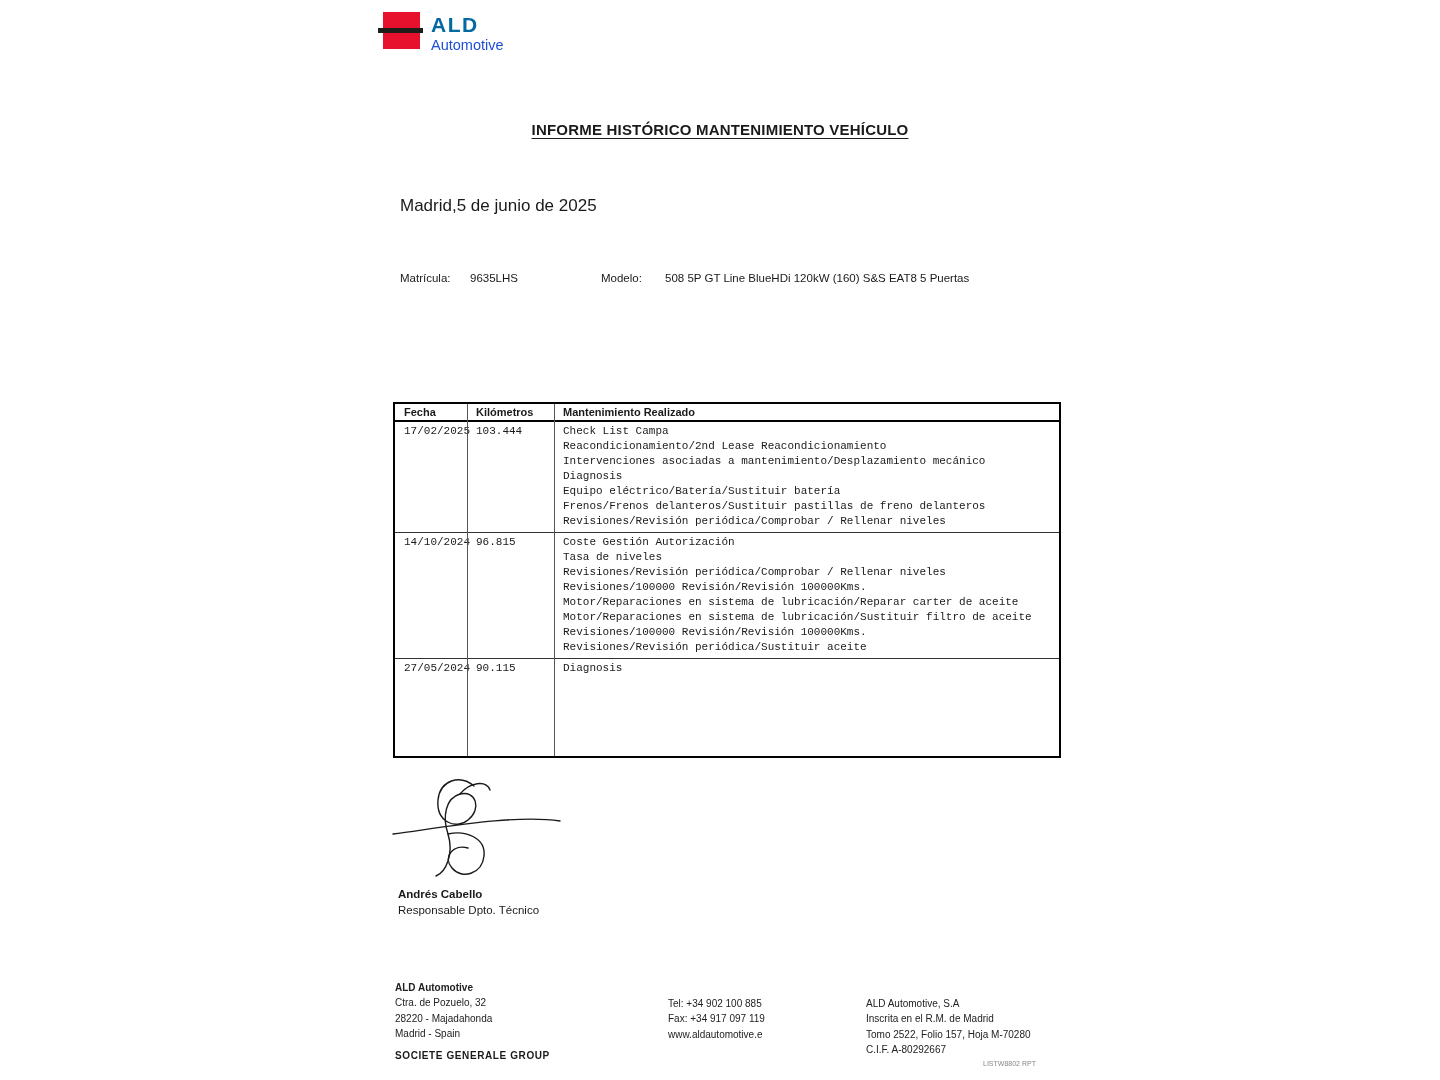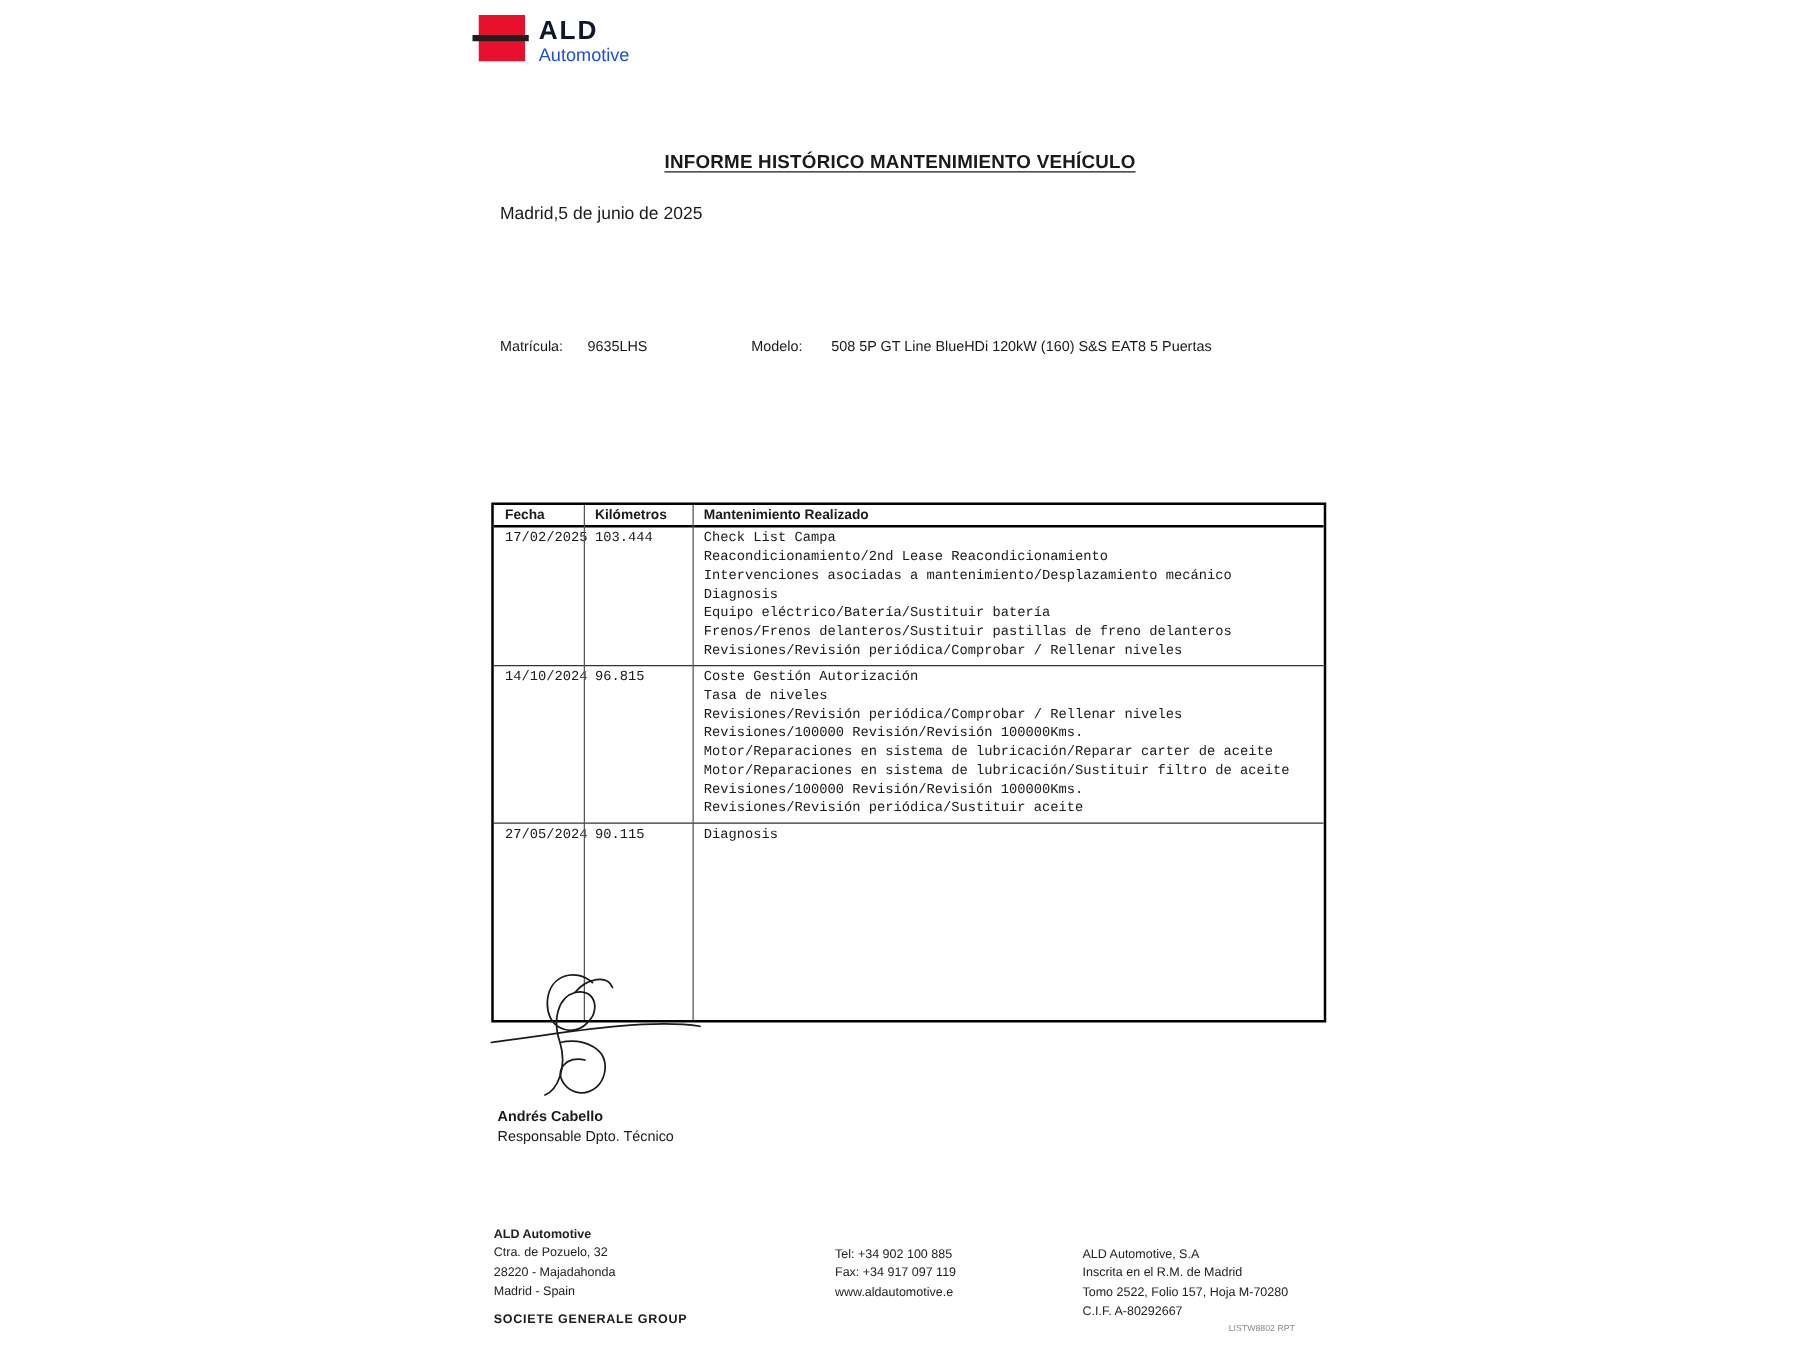--- a/index.html
+++ b/index.html
@@ -8,39 +8,39 @@
     width:1440px; height:1080px; position:relative; overflow:hidden;
     font-family:"Liberation Sans", sans-serif; color:#1a1a1a;
   }
   .page { position:absolute; inset:0; background:#fff; }
 
   
   .logo { position:absolute; left:383px; top:12px; width:220px; height:52px; }
   .logo-mark { position:relative; width:37px; height:37px; background:#e8112d; }
   .logo-bar { position:absolute; left:-5px; top:16px; width:45px; height:5px; background:#1d1d1b; }
   .logo-text { position:absolute; left:48px; top:1px; }
-  .logo-ald { font-size:21px; font-weight:bold; letter-spacing:1.5px; line-height:23px; color:#0f172a; }
+  .logo-ald { font-size:21px; font-weight:bold; letter-spacing:1.5px; line-height:23px; color:#0369a1; }
   .logo-auto { font-size:14.5px; line-height:18px; color:#1d4ed8; }
 
   
   .title {
     position:absolute; top:121px; left:0; width:100%; text-align:center;
     font-size:15px; font-weight:bold; text-decoration:underline; text-underline-offset:3px;
     letter-spacing:0.2px;
   }
-  .date-line { position:absolute; left:400px; top:162px; font-size:14px; }
+  .date-line { position:absolute; left:400px; top:196px; font-size:17px; }
 
   .veh-label { position:absolute; top:272px; font-size:11.5px; font-weight:normal; }
   .veh-value { position:absolute; top:272px; font-size:11.5px; }
   .l-matricula { left:400px; } .v-matricula { left:470px; }
   .l-modelo { left:601px; } .v-modelo { left:665px; }
 
   
   .mtable {
-    position:absolute; left:393px; top:402px; width:668px; height:416px;
+    position:absolute; left:393px; top:402px; width:668px; height:356px;
     border:2px solid #000; overflow:hidden;
   }
   .mtable .vline { position:absolute; top:0; bottom:0; width:1px; background:#555; }
   .vline.v1 { left:72px; } .vline.v2 { left:159px; }
   .thead {
     display:grid; grid-template-columns:72px 87px 1fr; height:18px; align-items:center;
     font-size:11px; font-weight:bold; border-bottom:2px solid #000;
   }
   .thead > div { padding-left:9px; white-space:nowrap; }
   .row-group { display:grid; grid-template-columns:72px 87px 1fr; font-size:11px; padding:2px 4px 3px 0;font-family:Liberation Mono, monospace; }

